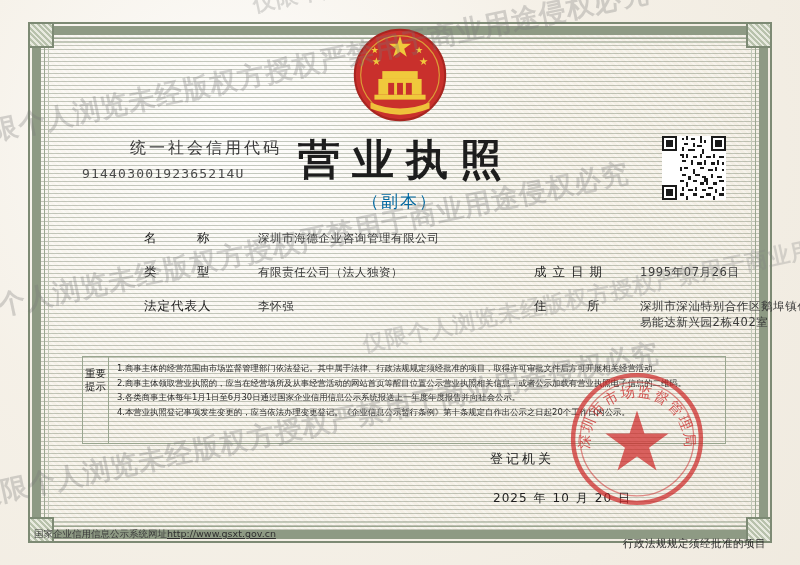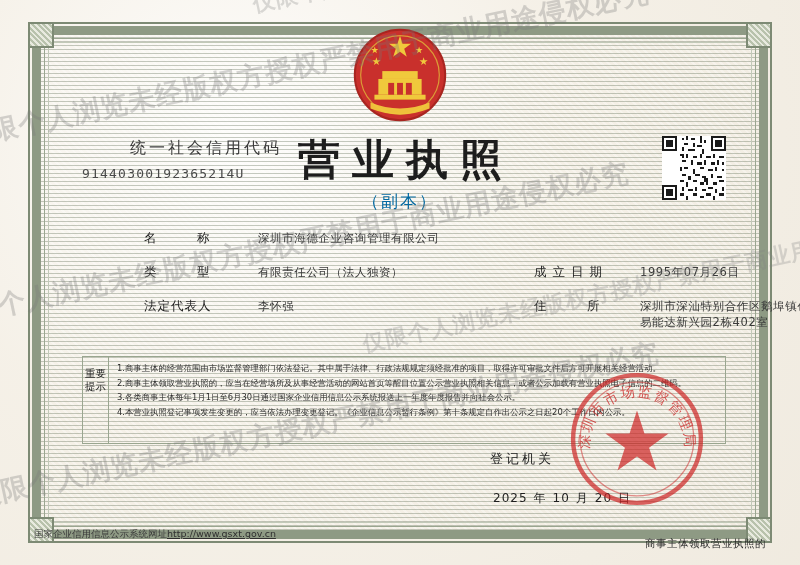--- a/index.html
+++ b/index.html
@@ -488,21 +488,21 @@
     <polygon points="80,48 88.4,73.8 115.6,73.8 93.6,89.8 102,115.6 80,99.6 58,115.6 66.4,89.8 44.4,73.8 71.6,73.8" fill="#cc2222" opacity="0.85"></polygon>
     <path id="sealArc" d="M 26 86 A 54 54 0 0 1 134 86" fill="none"></path>
     <text font-size="16" fill="#cc2222" opacity="0.9" letter-spacing="2" font-family="'DejaVu Sans','Liberation Sans',sans-serif">
       <textPath href="#sealArc" startOffset="50%" text-anchor="middle">深圳市市场监督管理局</textPath>
     </text>
   </svg>
 
   <div class="footer-left">
     <span>国家企业信用信息公示系统网址</span><span class="url">http://www.gsxt.gov.cn</span>
   </div>
-  <div class="footer-right">商事主体领取营业执照的</div>
+  <div class="footer-right">行政法规规定须经批准的项目</div>
 
   <div class="watermark-layer">
     <div class="wm" style="left:-40px; top:120px;">仅限个人浏览未经版权方授权严禁用于商业用途侵权必究</div>
     <div class="wm" style="left:-60px; top:300px;">仅限个人浏览未经版权方授权严禁用于商业用途侵权必究</div>
     <div class="wm" style="left:-30px; top:480px;">仅限个人浏览未经版权方授权严禁用于商业用途侵权必究</div>
     <div class="wm wm-small" style="left:250px; top:-10px;">仅限个人浏览未经版权方授权严禁用于商业用途</div>
     <div class="wm wm-small" style="left:360px; top:330px;">仅限个人浏览未经版权方授权严禁用于商业用途</div>
 
   </div>
 

